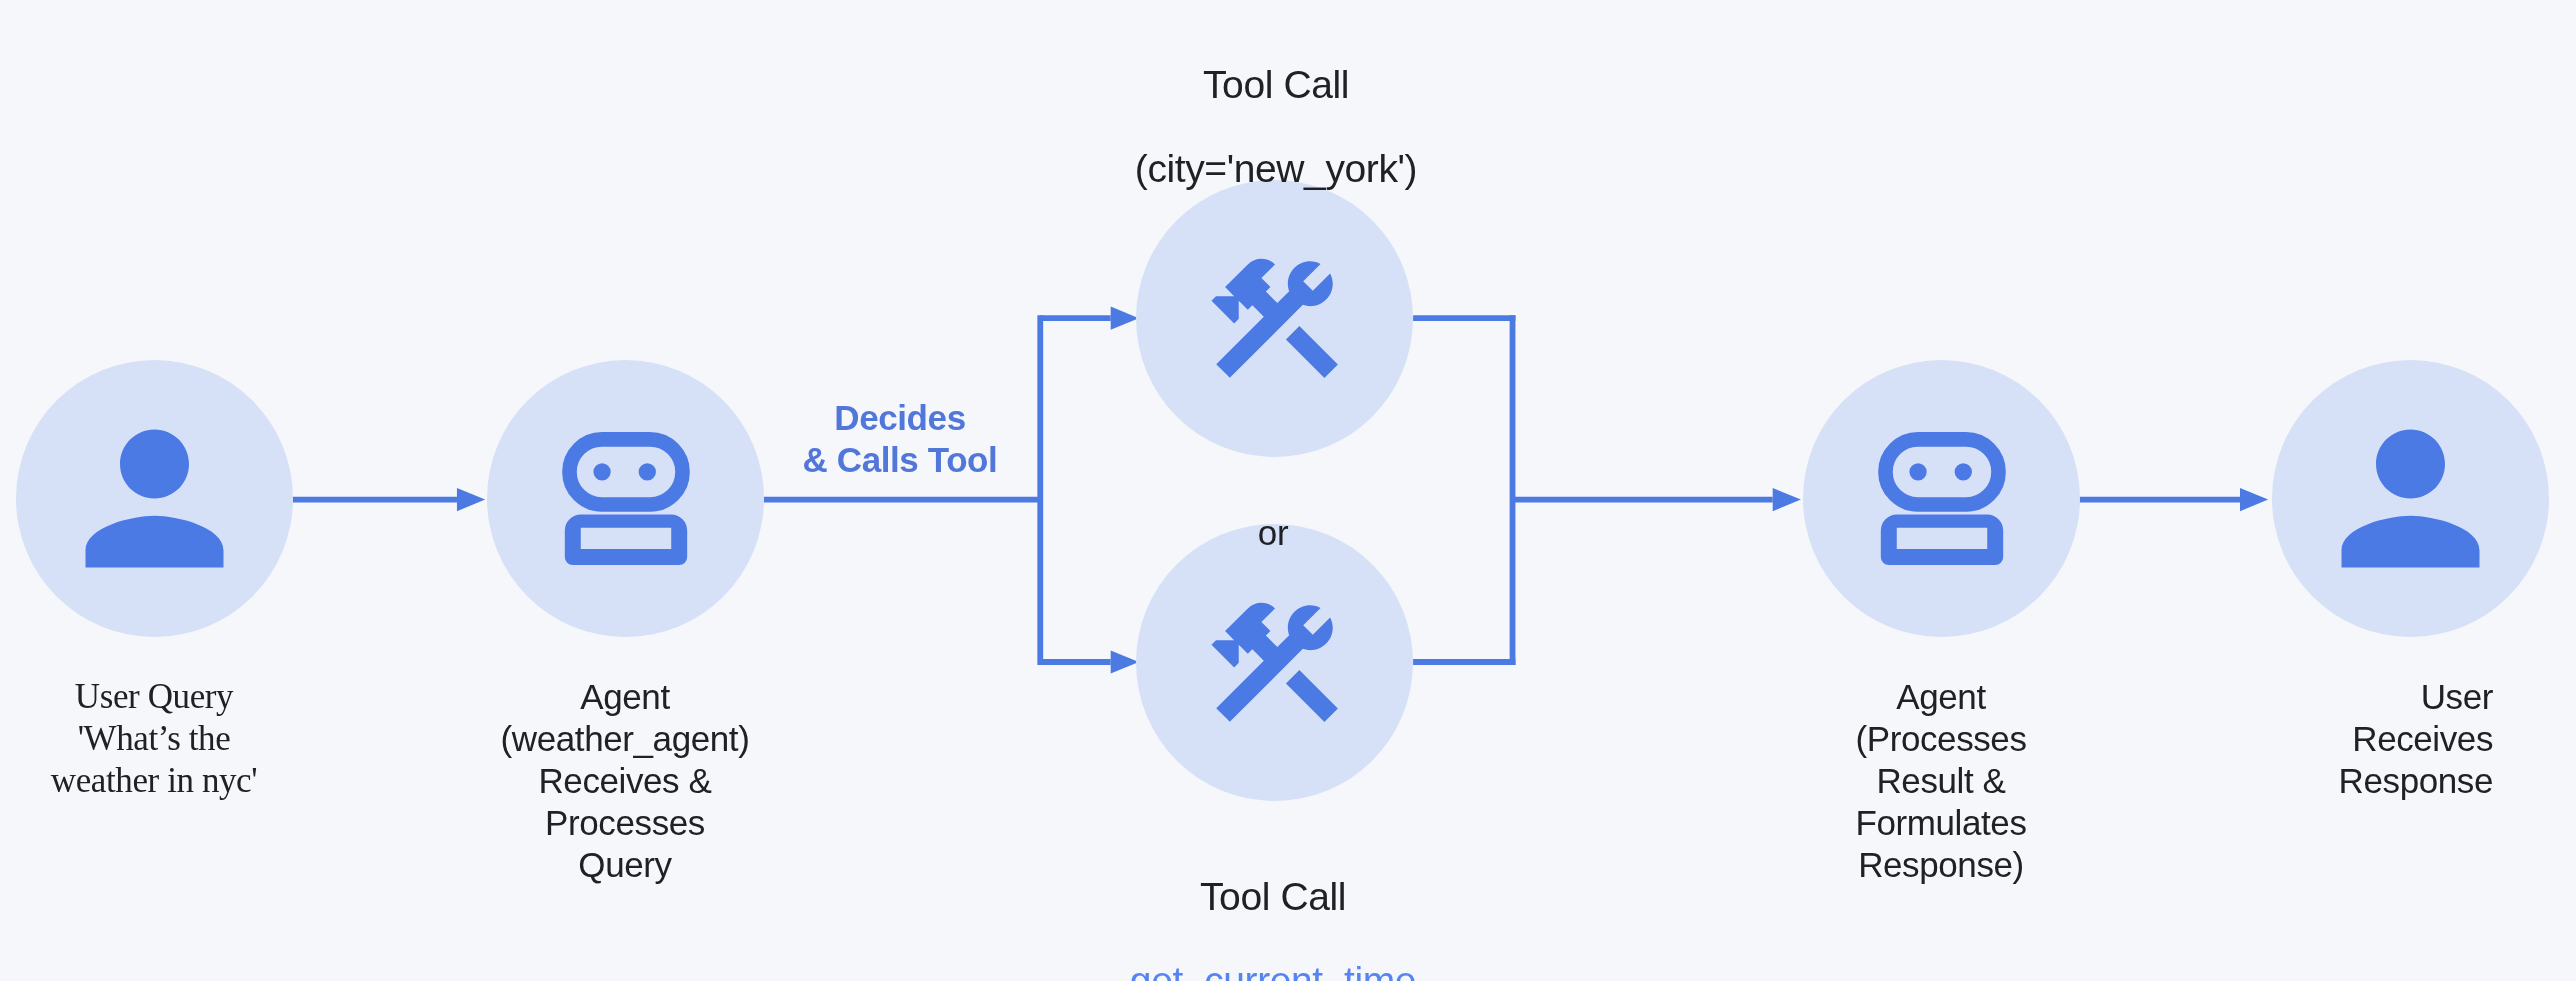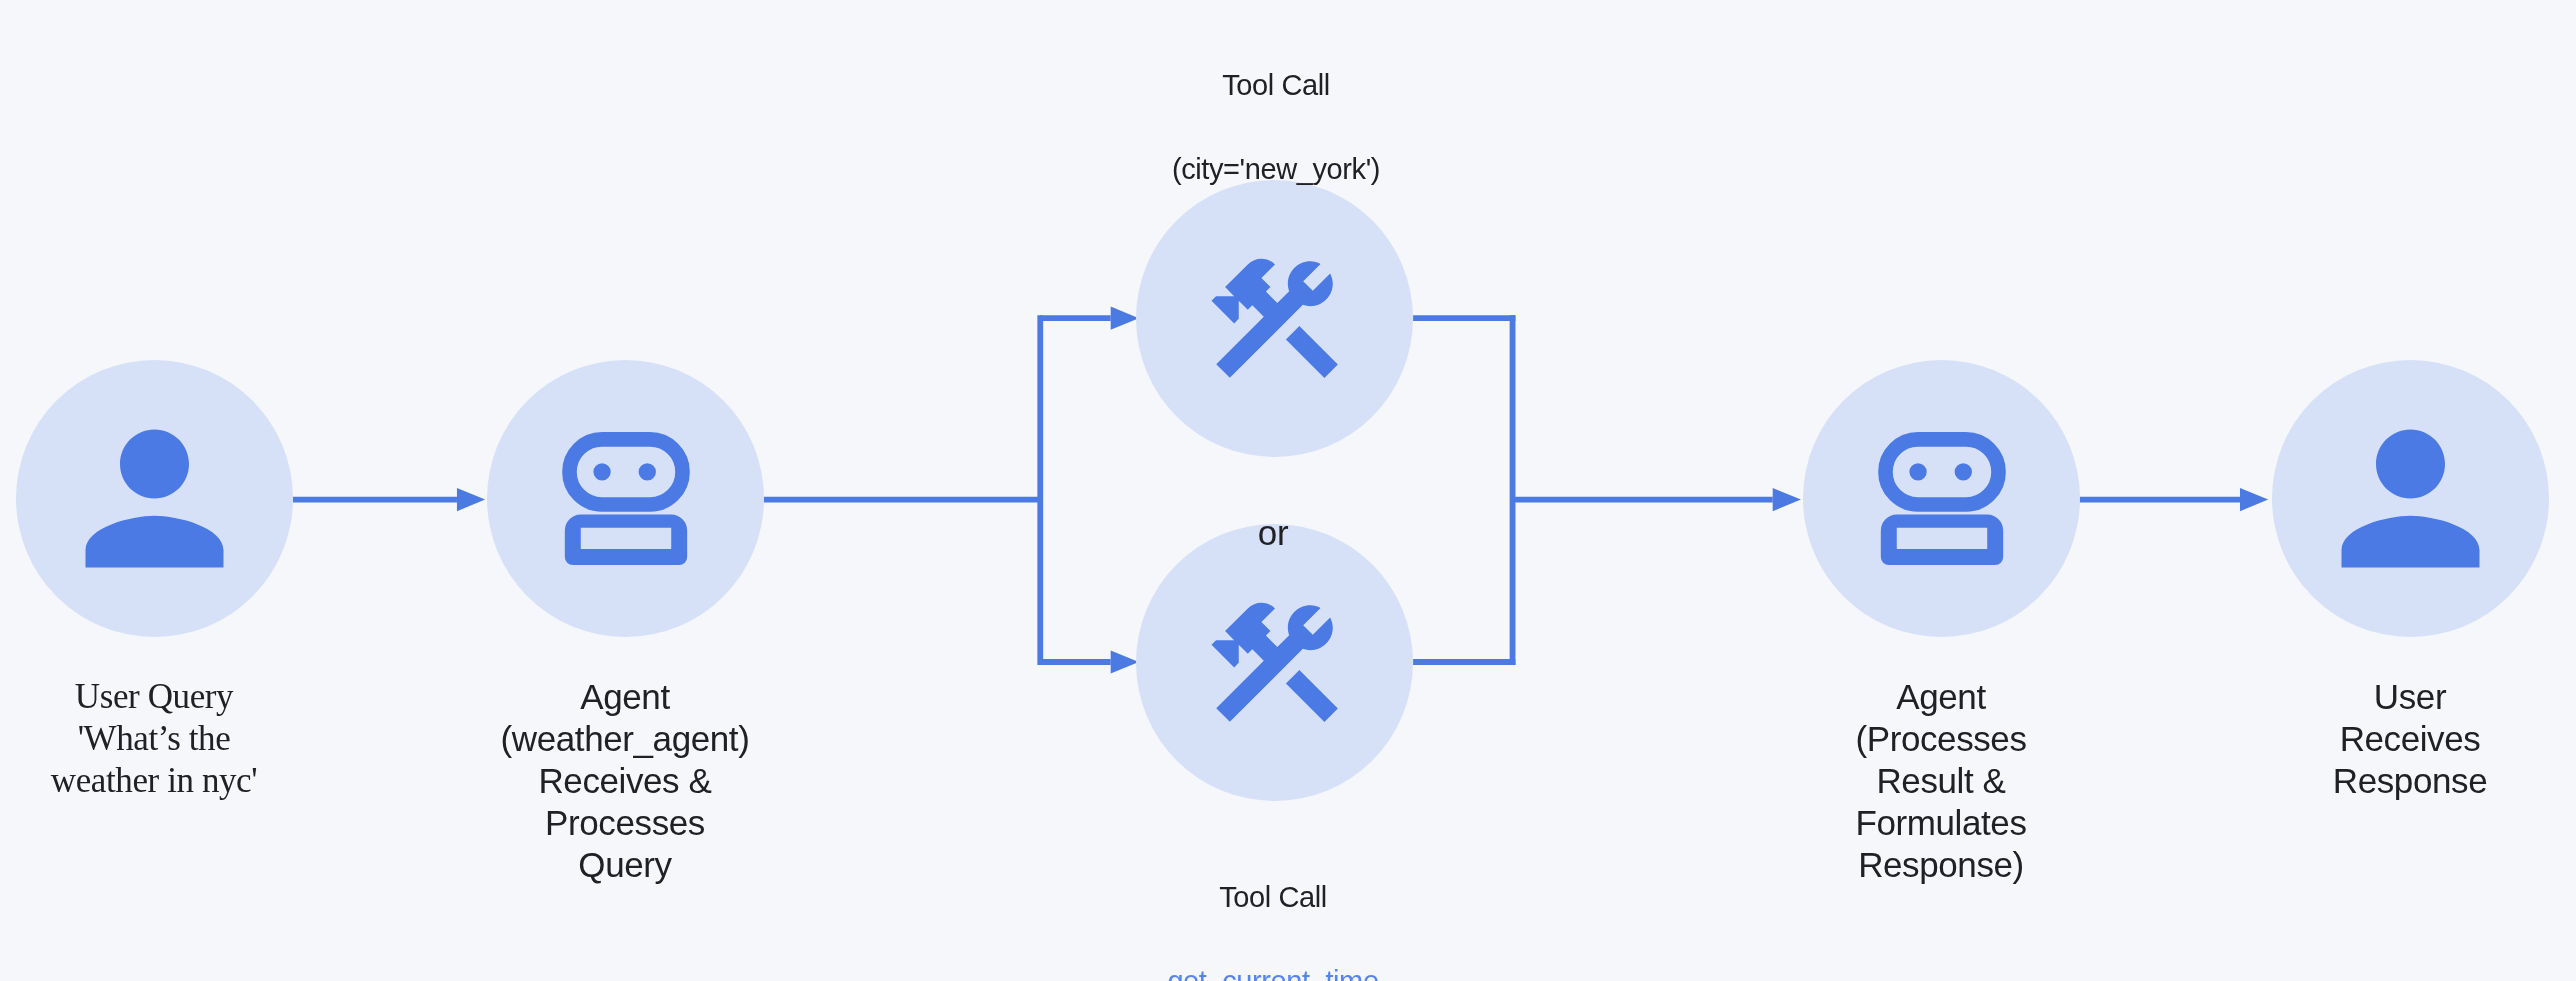--- a/index.html
+++ b/index.html
@@ -33,21 +33,21 @@
   .arrowhead{fill:var(--arrow-blue);stroke:none;}
   .label{
     position:absolute;
     transform:translateX(-50%);
     font-size:35px;line-height:42px;
     letter-spacing:-0.4px;
     text-align:center;
     white-space:pre-line;
     color:var(--text-dark);
   }
-  .label-line{display:block;font-size:29px;line-height:42px;text-align:center;}
+  .label-line{display:block;font-size:39px;line-height:42px;text-align:center;}
   .edge-label{font-weight:700;color:var(--label-blue);}
   .tool-name{color:var(--tool-name-blue);}
   .or-label{transform:translate(-50%,-50%);}
 </style>
 </head>
 <body>
 
 <div class="stage">
 
   <svg class="edges-overlay" width="2576" height="981" viewBox="0 0 3108 1184">
@@ -122,31 +122,33 @@
     <span class="label-line">(city='new_york')</span>
   </div>
 
   <div class="label or-label" style="left:1273px;top:491px;margin-top:42px;">or</div>
 
   <div class="label" style="left:1273px;top:834px;">
     <span class="label-line">Tool Call</span>
     <span class="label-line tool-name">get_current_time</span>
   </div>
 
+  <div class="label edge-label" style="left:900px;top:397px;">Decides
+&amp; Calls Tool</div>
 
   <div class="label" style="left:154px;top:676px;font-family:Liberation Serif, serif;">User Query
 'What’s the
 weather in nyc'</div>
   <div class="label" style="left:625px;top:676px;">Agent
 (weather_agent)
 Receives &amp;
 Processes
 Query</div>
   <div class="label" style="left:1941px;top:676px;">Agent
 (Processes
 Result &amp;
 Formulates
 Response)</div>
-  <div class="label" style="left:2410px;top:676px;">User Receives
+  <div class="label" style="left:2410px;top:676px;text-align:right;">User Receives
 Response</div>
 
 </div>
 
 
 </body></html>

